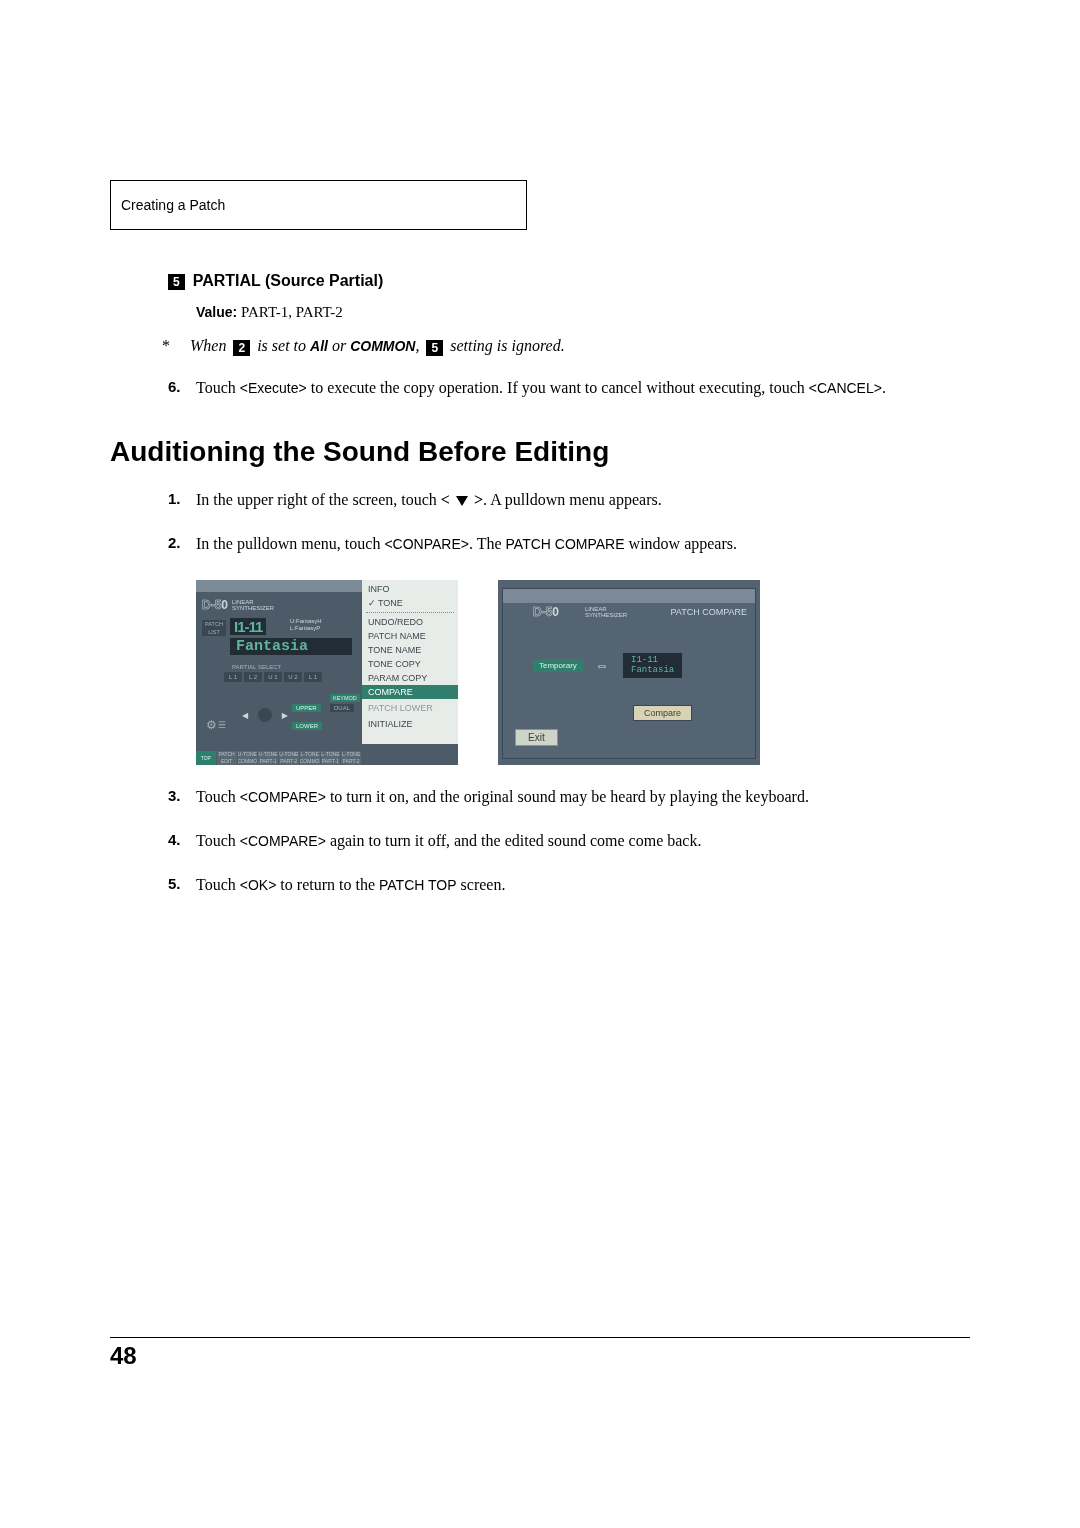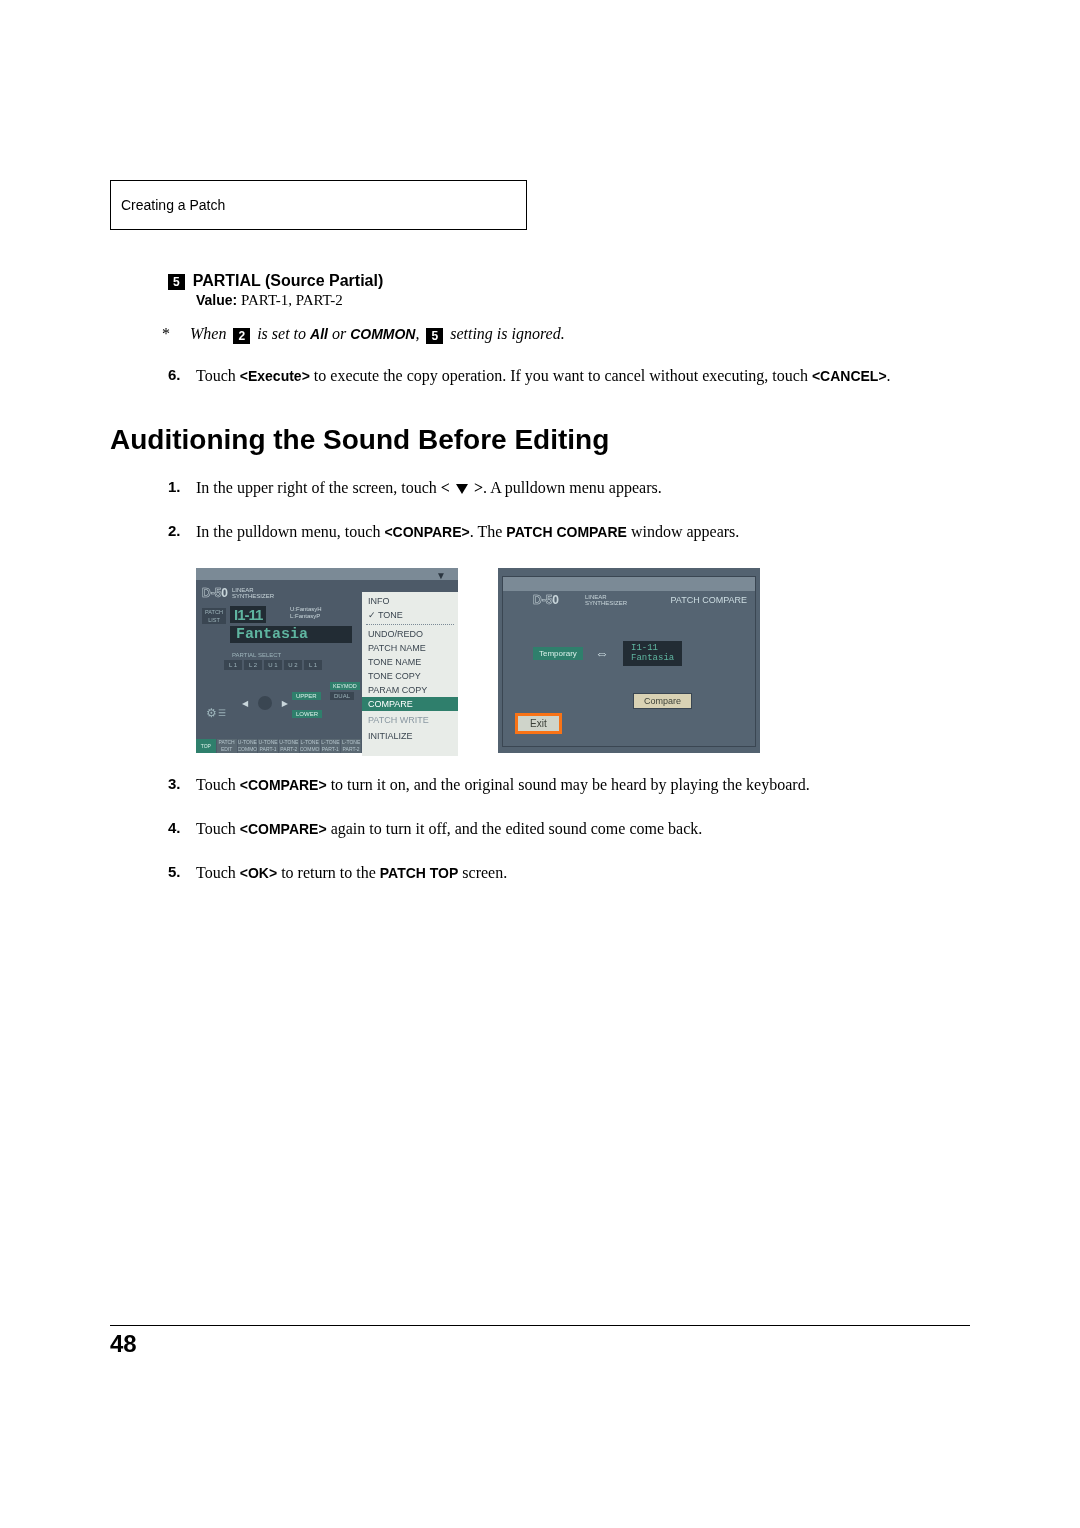--- a/index.html
+++ b/index.html
@@ -56,21 +56,21 @@
     font-weight: bold;
   }
   .body-text {
     font-size: 16px;
     line-height: 1.5;
     margin-top: 6px;
     margin-left: 86px;
   }
   .value-line {
     font-size: 15px;
-    margin-top: 2px;
+    margin-top: 14px;
     margin-left: 86px;
   }
   .value-line b {
     font-family: Arial, Helvetica, sans-serif;
     font-size: 14px;
     font-weight: bold;
   }
   .note-line {
     font-size: 16px;
     font-style: italic;
@@ -94,21 +94,21 @@
     font-weight: bold;
     font-size: 15px;
     width: 28px;
     flex-shrink: 0;
   }
   .step-body {
     flex: 1;
   }
   .bolda {
     font-family: Arial, Helvetica, sans-serif;
-    font-weight: bold;
+    font-weight: normal;
     font-size: 14px;
   }
   h2.section-heading {
     font-family: Arial, Helvetica, sans-serif;
     font-weight: bold;
     font-size: 28px;
     margin: 36px 0 14px 0;
   }
   .intro {
     font-size: 16px;
@@ -305,21 +305,21 @@
   .fig1 .menu-icon {
     position: absolute;
     left: 16px;
     top: 122px;
     color: #9db4bb;
     font-size: 9px;
   }
   .fig1 .right-pane {
     position: absolute;
     left: 166px;
-    top: 24px;
+    top: 0;
     width: 96px;
     background: #e8ece8;
     color: #3b4650;
     height: 162px;
     font-size: 9px;
     padding-top: 2px;
   }
   .fig1 .right-pane .menu-item {
     padding: 2px 6px;
     font-family: Arial, sans-serif;
@@ -442,21 +442,21 @@
     border: 1px solid #3a4652;
     font-size: 9px;
     padding: 2px 10px;
     font-family: Arial, sans-serif;
   }
   .fig2 .exit-btn {
     position: absolute;
     left: 12px;
     bottom: 12px;
     background: #cfd4ca;
-    border: 3px solid #f97316;
+    border: 1px solid #f97316;
     color: #3b4038;
     font-size: 10px;
     padding: 2px 12px;
     font-family: Arial, sans-serif;
   }
   .dn-tri {
     display: inline-block;
     width: 0;
     height: 0;
     border-left: 6px solid transparent;
@@ -563,21 +563,21 @@
       <div class="right-pane">
         <div class="menu-item">INFO</div>
         <div class="menu-item chk">TONE</div>
         <div class="sep"></div>
         <div class="menu-item">UNDO/REDO</div>
         <div class="menu-item">PATCH NAME</div>
         <div class="menu-item">TONE NAME</div>
         <div class="menu-item">TONE COPY</div>
         <div class="menu-item">PARAM COPY</div>
         <div class="hl">COMPARE</div>
-        <div class="epw">PATCH WRITE</div>
+        <div class="epw">PATCH LOWER</div>
         <div class="menu-item">INITIALIZE</div>
       </div>
       <div class="bottom-tabs">
         <div class="btab top">TOP</div>
         <div class="btab">PATCH EDIT</div>
         <div class="btab">U-TONE COMMON</div>
         <div class="btab">U-TONE PART-1</div>
         <div class="btab">U-TONE PART-2</div>
         <div class="btab">L-TONE COMMON</div>
         <div class="btab">L-TONE PART-1</div>

